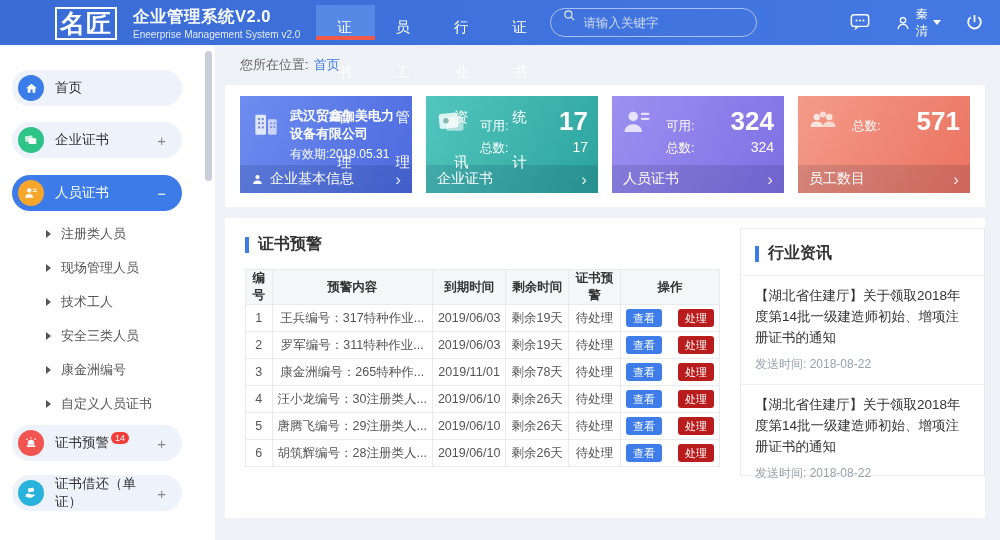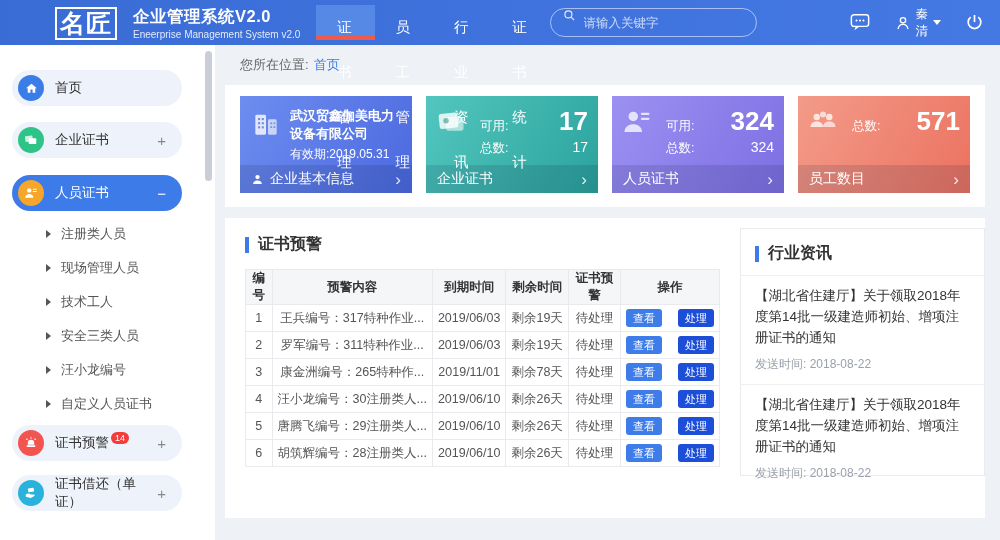--- a/index.html
+++ b/index.html
@@ -77,21 +77,21 @@
   .title-bar { width:4px; height:16px; background:#3d7ce8; margin-right:9px; }
   .title-text { font-size:16px; color:#333; font-weight:bold; }
   table.alert { border-collapse:collapse; margin-top:14px; }
   table.alert th { background:#f4f6f8; border:1px solid #e8eaed; font-size:12.5px; color:#333; font-weight:bold; height:30px; padding:0 5px; }
   table.alert td { border:1px solid #e8eaed; font-size:12.5px; color:#555; height:27px; text-align:center; padding:0 5px; white-space:nowrap; }
   .col-no { width:40px; } .col-content { width:152px; } .col-due { width:70px; }
   .col-remaining { width:62px; } .col-status { width:68px; } .col-action { width:88px; }
   .green { color:#53b337; }
   .btn { display:inline-block; border-radius:3px; color:#fff; font-size:11px; padding:3px 7px; cursor:pointer; line-height:1.1; }
   .btn-view { background:#3e7de9; }
-  .btn-handle { background:#1d4ed8; margin-left:16px; }
+  .btn-handle { background:#b91c1c; margin-left:16px; }
 
   
   .news-box { position:absolute; left:515px; top:10px; width:245px; height:248px; border:1px solid #e9ebef; background:#fff; }
   .news-head { padding:14px 14px 11px 14px; }
   .news-item { border-top:1px solid #eef0f3; padding:10px 14px 11px 14px; cursor:pointer; }
   .news-title { font-size:13.5px; color:#333; line-height:1.55; }
   .news-time { font-size:12px; color:#9aa1ab; margin-top:7px; }
 </style>
 </head>
 <body>
@@ -194,21 +194,21 @@
     <div class="sub-item">
       <span class="sub-caret"></span>
       <span class="sub-label">技术工人</span>
     </div>
     <div class="sub-item">
       <span class="sub-caret"></span>
       <span class="sub-label">安全三类人员</span>
     </div>
     <div class="sub-item">
       <span class="sub-caret"></span>
-      <span class="sub-label">汪小龙编号</span>
+      <span class="sub-label">康金洲编号</span>
     </div>
     <div class="sub-item">
       <span class="sub-caret"></span>
       <span class="sub-label">自定义人员证书</span>
     </div>
   </div>
 
   <div class="pill mt-alert">
     <span class="icon-circle ic-alarm">
       <svg width="14" height="14" viewBox="0 0 24 24" fill="#fff">

